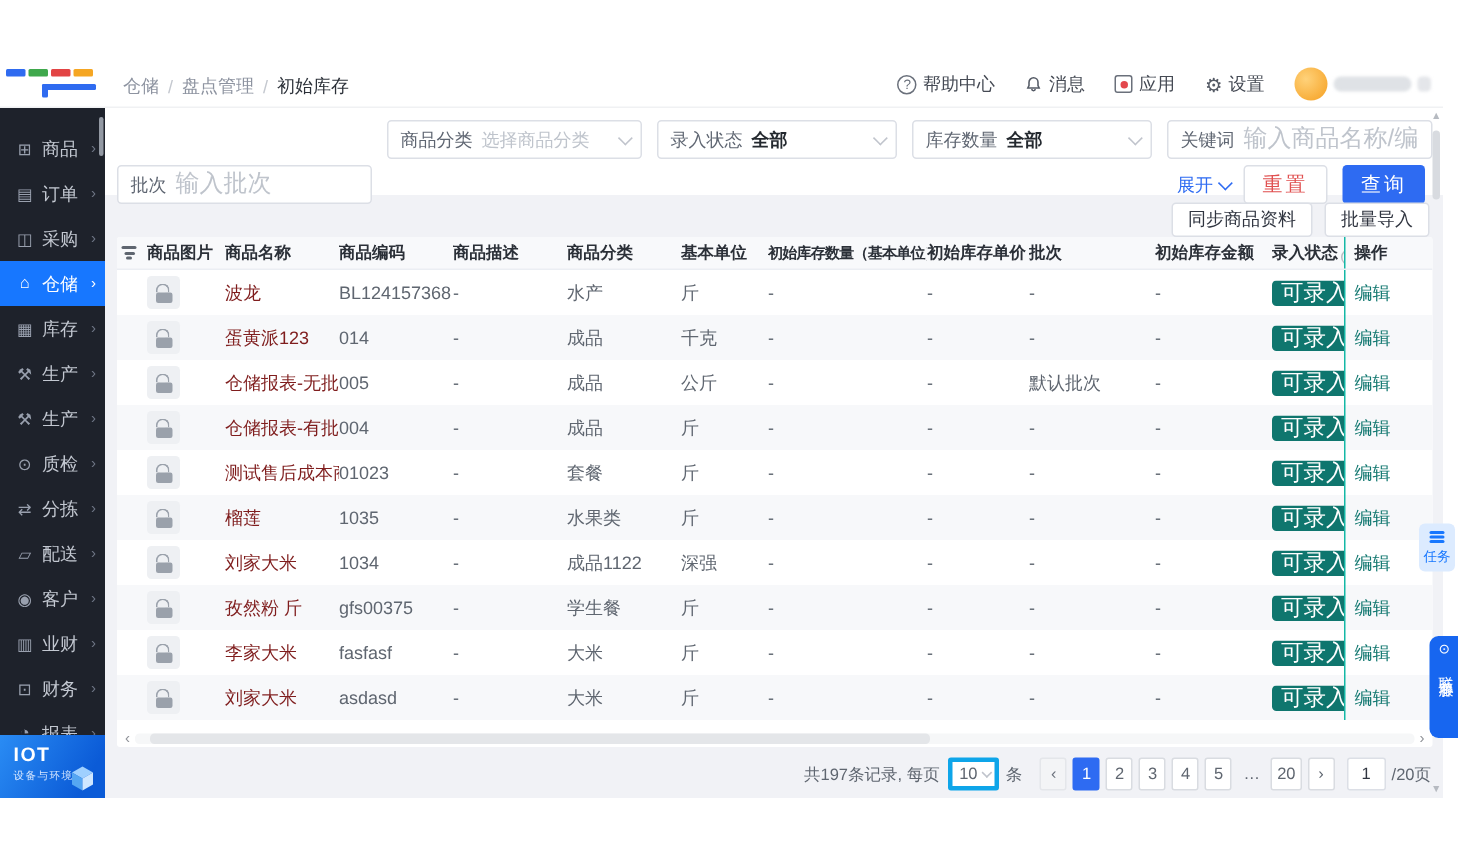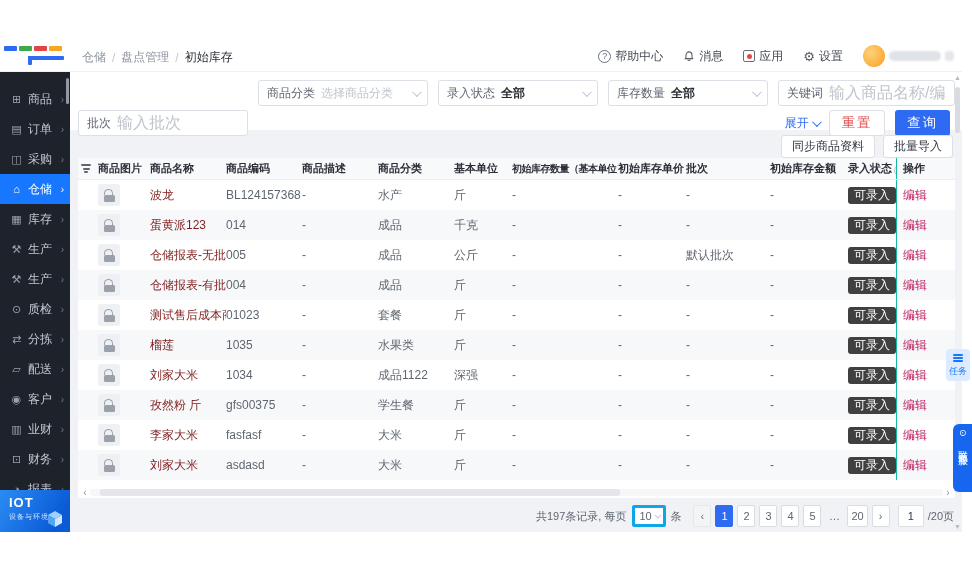--- a/index.html
+++ b/index.html
@@ -91,23 +91,23 @@
   .td.c2 { color:#7f1d1d; }
   .funnel i { display:block; height:2px; background:#5f6670; margin:1.5px auto; border-radius:1px; }
   .funnel .f1{width:10px}.funnel .f2{width:7px}.funnel .f3{width:4px}
   .info-circ { display:inline-flex; width:11px; height:11px; border:1px solid #b9bdc4; border-radius:50%;
     font-size:7px; color:#b9bdc4; align-items:center; justify-content:center; vertical-align:-1px;
     margin-left:2px; font-weight:normal; }
   .thumb { width:22px; height:22px; background:#eef0f3; border-radius:3px; display:flex;
     flex-direction:column; align-items:center; justify-content:center; }
   .larc { width:9px; height:6px; border:1.5px solid #9aa1ab; border-bottom:none; border-radius:5px 5px 0 0; display:block; }
   .lbody { width:11px; height:7px; background:#9aa1ab; border-radius:1.5px; display:block; }
-  .badge { display:inline-block; background:#404040; color:#fff; font-size:12px; line-height:17px;
+  .badge { display:inline-block; background:#0f766e; color:#fff; font-size:15px; line-height:17px;
     padding:0 6px; border-radius:3px; }
-  .edit-link { color:#be185d; cursor:pointer;text-align:right; }
+  .edit-link { color:#0f766e; cursor:pointer;text-align:right; }
   .hscroll { position:absolute; left:2px; right:2px; bottom:1px; height:10px; display:flex; align-items:center; }
   .hscroll .arr { font-size:10px; color:#909399; width:10px; text-align:center; }
   .hscroll .track { flex:1; height:7px; background:#f6f7f8; border-radius:3px; position:relative; }
   .hscroll .hthumb { position:absolute; left:10px; top:0; height:7px; width:520px; background:#e4e6e9; border-radius:3px; }
 
   
   .pagination { position:absolute; top:432px; right:8px; height:24px; display:flex; align-items:center;
     gap:4px; font-size:11px; color:#5f6670; }
   .pg-total { margin-right:2px; }
   .pg-size { width:34px; height:22px; border:3px solid #0ea5e9; border-radius:2px; background:#fff;

